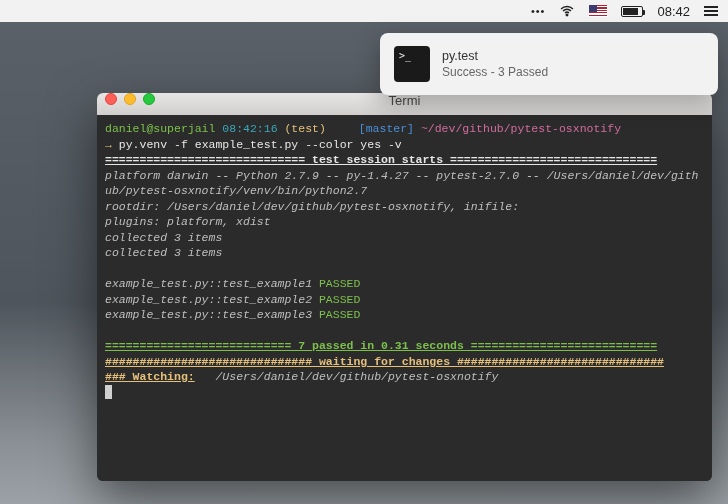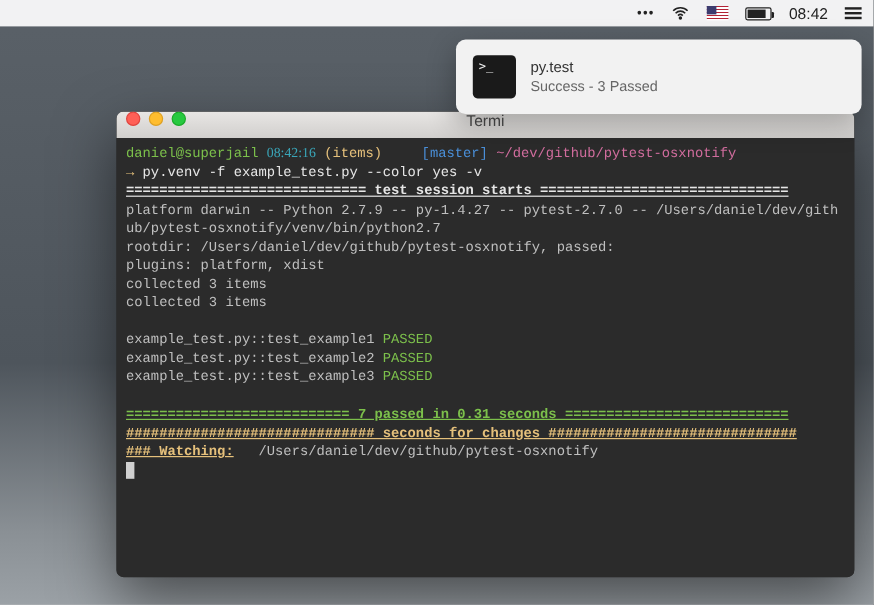--- a/index.html
+++ b/index.html
@@ -78,25 +78,25 @@
   padding: 6px 8px;
   font-family: Menlo, Monaco, "Courier New", monospace;
   font-size: 11.5px;
   line-height: 1.35;
   color: #d0d0d0;
   overflow: hidden;
   white-space: pre-wrap;
   word-break: break-all;
 }
 .c-green { color: #7cc04b; text-align: right; }
-.c-cyan { color: #3aa6b9; font-family: Liberation Serif, serif; }
+.c-cyan { color: #3aa6b9; }
 .c-yellow { color: #e5c07b; }
 .c-blue { color: #4a8fd8; margin-left: 26px; }
 .c-white { color: #e6e6e6; }
-.c-gray { color: #bfbfbf; }
+.c-gray { color: #bfbfbf; font-style: italic; }
 .c-pink { color: #d16d9e; }
 .bold { font-weight: bold; text-decoration: underline; }
 .cursor {
   display: inline-block;
   width: 7px; height: 14px;
   background: #d0d0d0;
   vertical-align: text-bottom;
 }
 
 .notification {
@@ -156,35 +156,35 @@
 
 <div class="terminal-window">
   <div class="titlebar">
     <div class="traffic">
       <div class="light red"></div>
       <div class="light yellow"></div>
       <div class="light green"></div>
     </div>
     <div class="title">Termi</div>
   </div>
-  <div class="terminal-body"><span class="c-green">daniel@superjail</span> <span class="c-cyan">08:42:16</span> <span class="c-yellow">(items)</span> <span class="c-blue">[master]</span> <span class="c-pink">~/dev/github/pytest-osxnotify</span>
+  <div class="terminal-body"><span class="c-green">daniel@superjail</span> <span class="c-cyan">08:42:16</span> <span class="c-yellow">(test)</span> <span class="c-blue">[master]</span> <span class="c-pink">~/dev/github/pytest-osxnotify</span>
 <span class="c-yellow">→</span> <span class="c-white">py.venv -f example_test.py --color yes -v</span>
 <span class="c-white bold">============================= test session starts ==============================</span>
 <span class="c-gray">platform darwin -- Python 2.7.9 -- py-1.4.27 -- pytest-2.7.0 -- /Users/daniel/dev/github/pytest-osxnotify/venv/bin/python2.7</span>
-<span class="c-gray">rootdir: /Users/daniel/dev/github/pytest-osxnotify, passed:</span>
+<span class="c-gray">rootdir: /Users/daniel/dev/github/pytest-osxnotify, inifile:</span>
 <span class="c-gray">plugins: platform, xdist</span>
 <span class="c-gray">collected 3 items</span>
 <span class="c-gray">collected 3 items</span>
 
 <span class="c-gray">example_test.py::test_example1</span> <span class="c-green">PASSED</span>
 <span class="c-gray">example_test.py::test_example2</span> <span class="c-green">PASSED</span>
 <span class="c-gray">example_test.py::test_example3</span> <span class="c-green">PASSED</span>
 
 <span class="c-green bold">=========================== 7 passed in 0.31 seconds ===========================</span>
-<span class="c-yellow bold">############################## seconds for changes ##############################</span>
+<span class="c-yellow bold">############################## waiting for changes ##############################</span>
 <span class="c-yellow bold">### Watching:</span>   <span class="c-gray">/Users/daniel/dev/github/pytest-osxnotify</span>
 <span class="cursor"></span></div>
 </div>
 
 <div class="notification">
   <div class="notif-icon">
       <span>&gt;_</span>
     </div>
   <div class="notif-text">
     <div class="notif-title">py.test</div>

